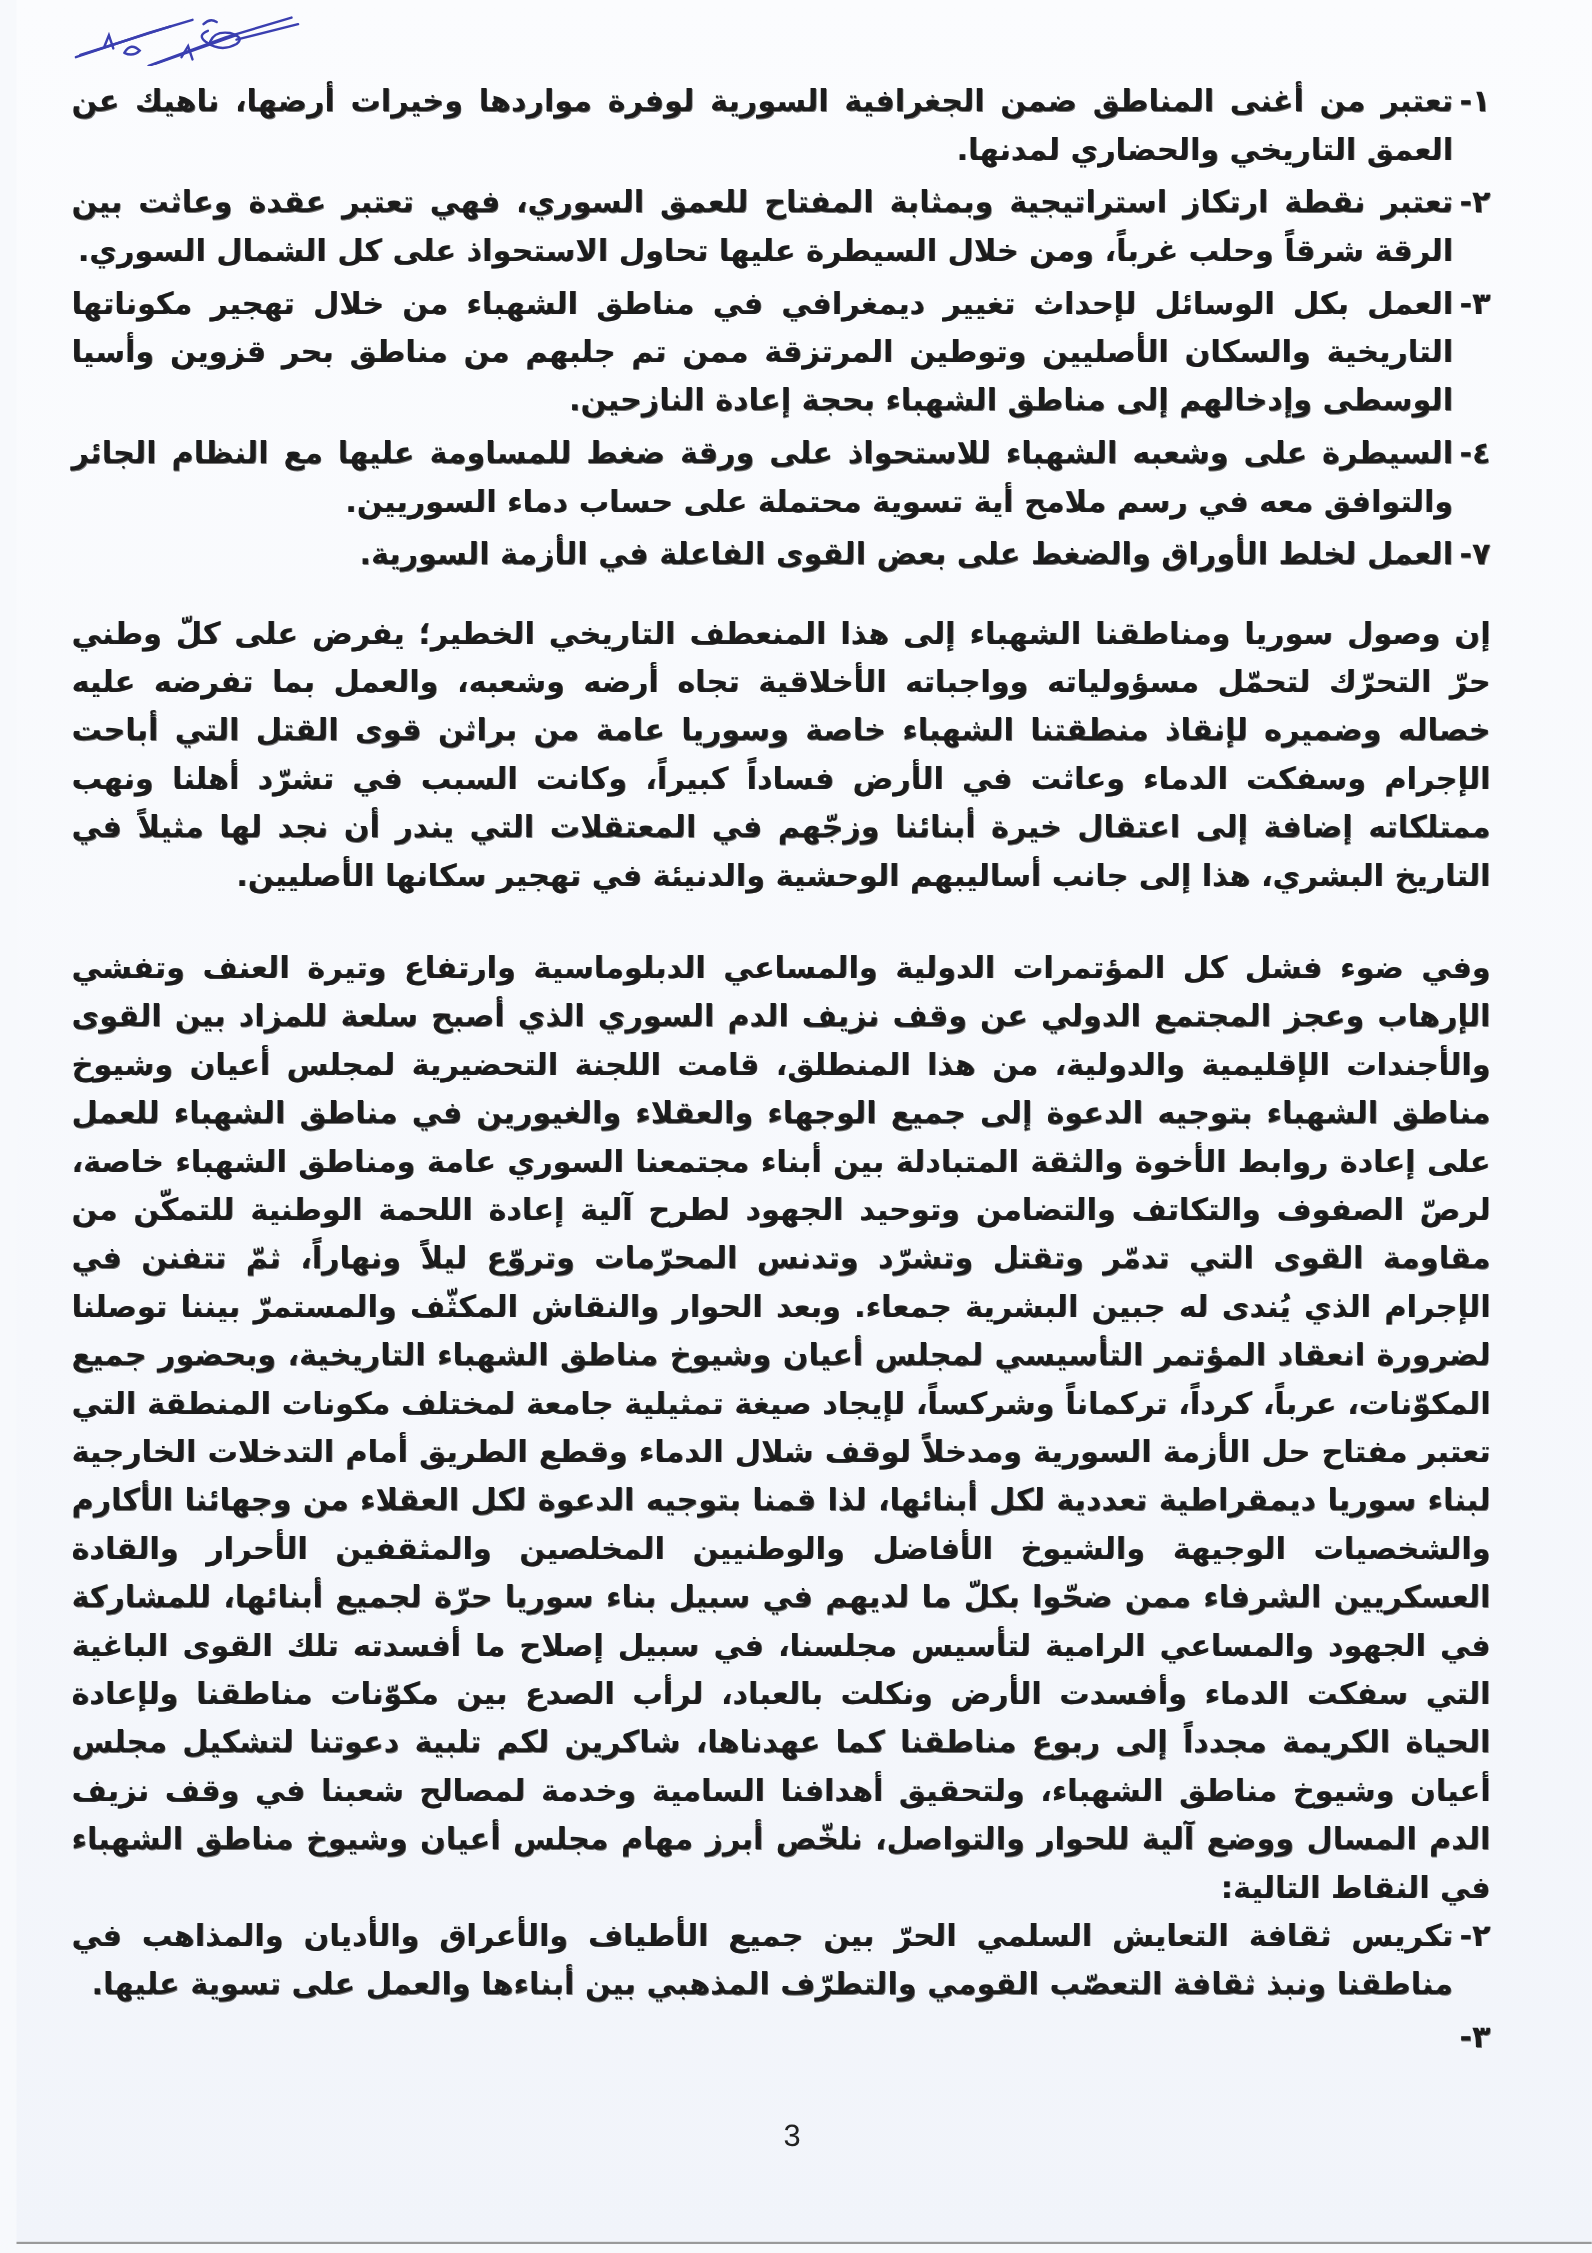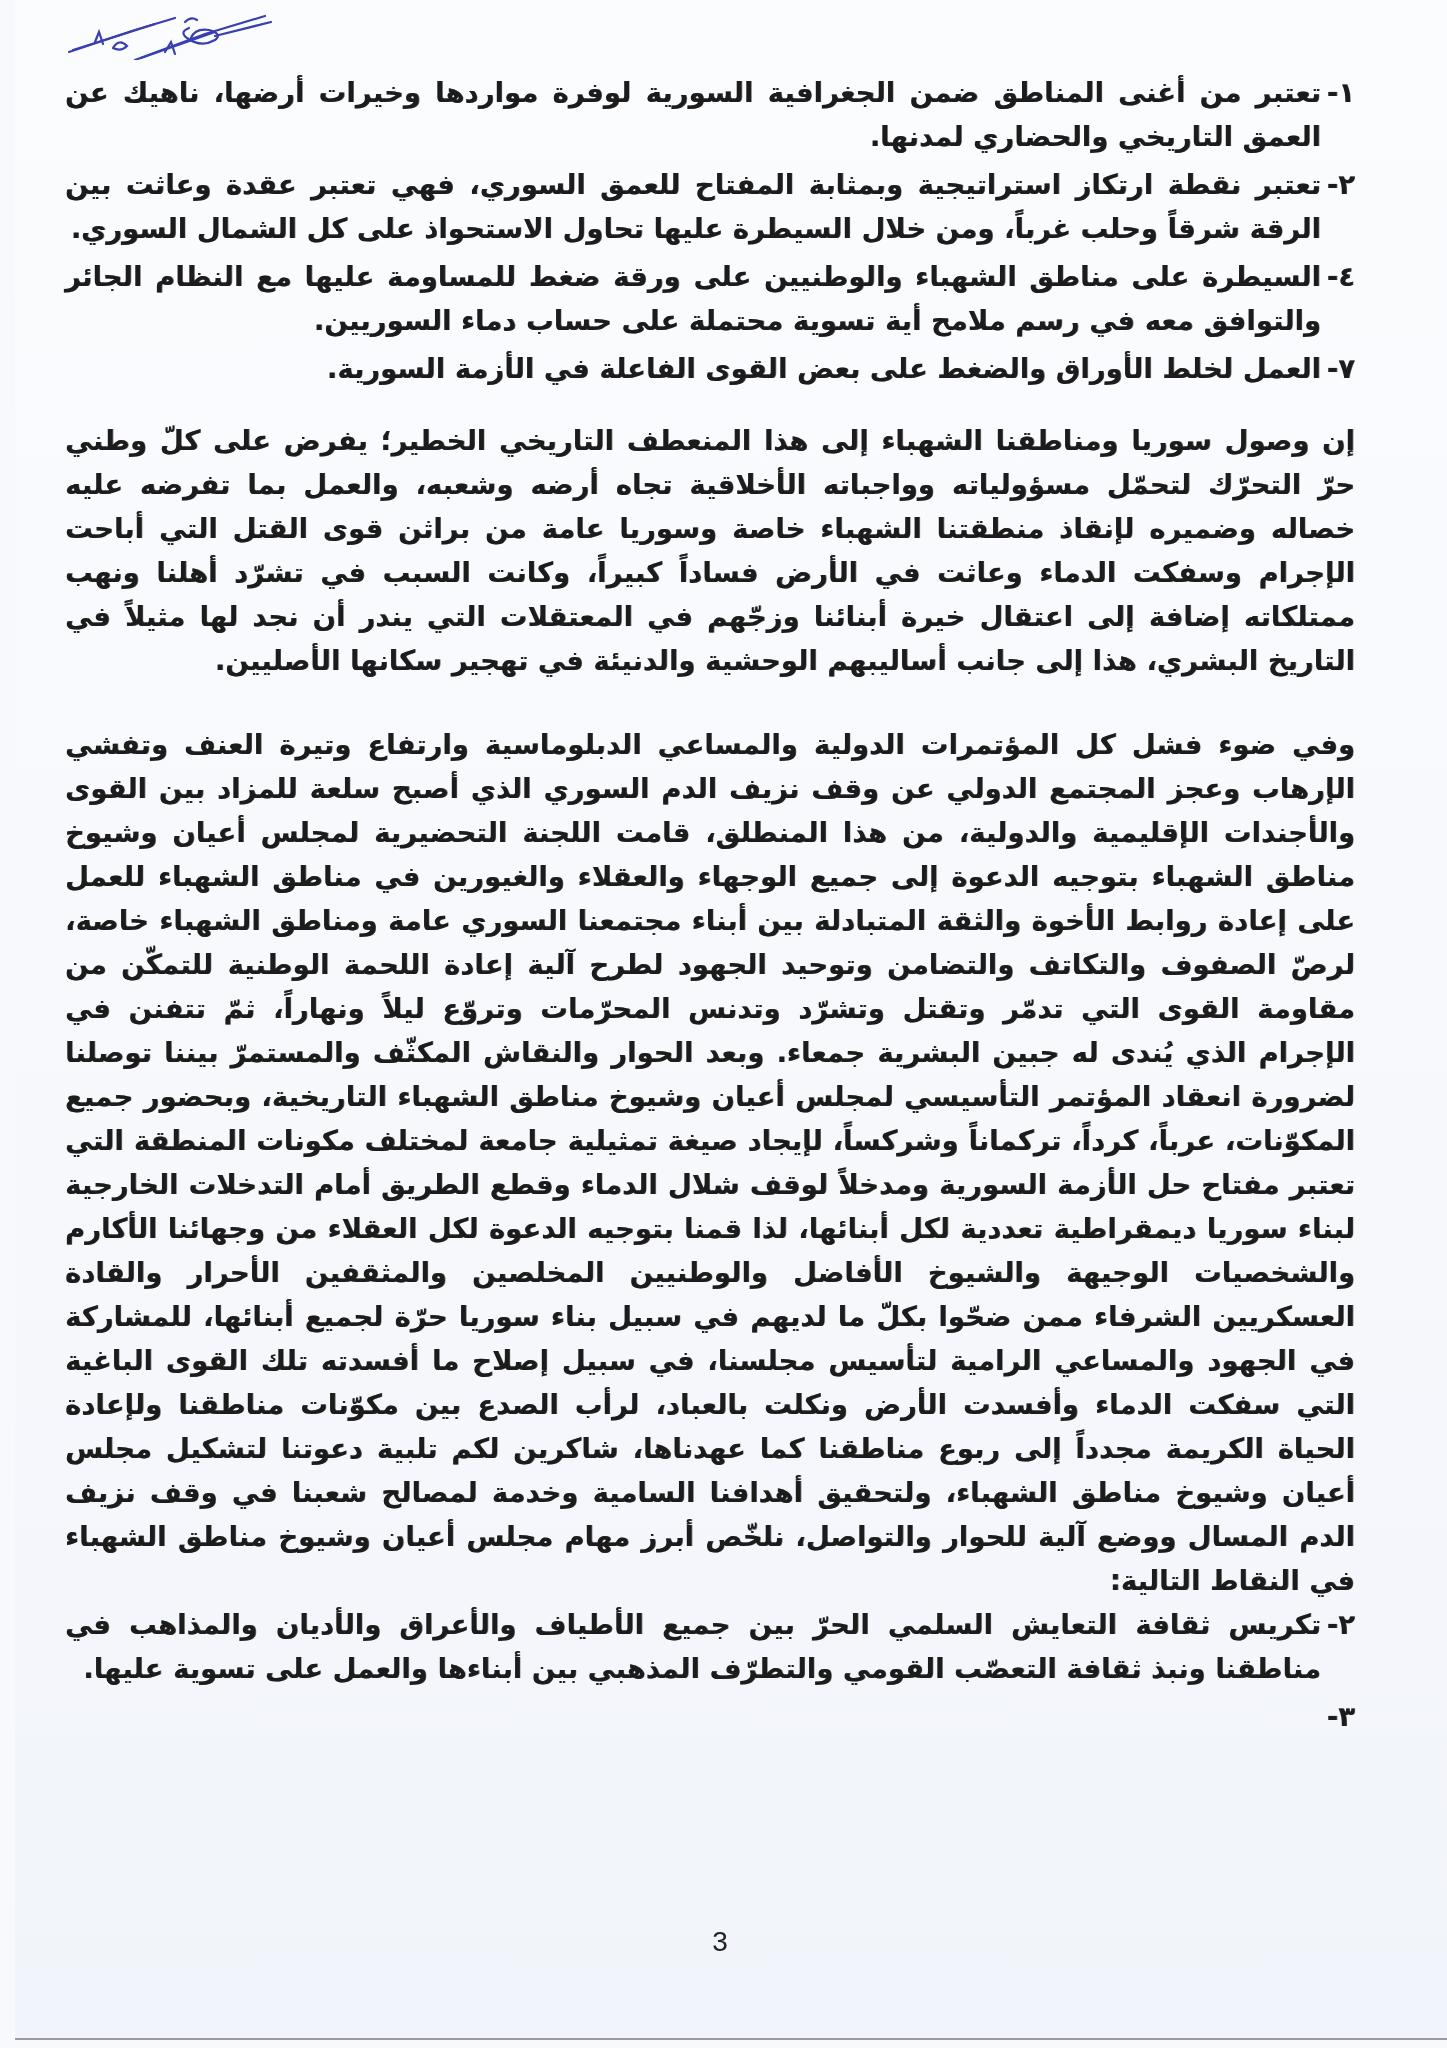--- a/index.html
+++ b/index.html
@@ -52,21 +52,22 @@
       <path d="M124 20 q-10 4 -2 10 q14 10 28 2 q8 -6 -6 -10 q-14 -2 -18 8"></path>
       <path d="M120 14 q6 -6 12 -2"></path>
       <path d="M150 28 L206 14"></path>
     </g>
   </svg>
 
   <div class="content">
     <ol class="points" id="points1">
         <li><span class="num">١-</span><span>تعتبر من أغنى المناطق ضمن الجغرافية السورية لوفرة مواردها وخيرات أرضها، ناهيك عن العمق التاريخي والحضاري لمدنها.</span></li>
         <li><span class="num">٢-</span><span>تعتبر نقطة ارتكاز استراتيجية وبمثابة المفتاح للعمق السوري، فهي تعتبر عقدة وعاثت بين الرقة شرقاً وحلب غرباً، ومن خلال السيطرة عليها تحاول الاستحواذ على كل الشمال السوري.</span></li>
-        <li><span class="num">٤-</span><span>السيطرة على مناطق الشهباء والوطنيين على ورقة ضغط للمساومة عليها مع النظام الجائر والتوافق معه في رسم ملامح أية تسوية محتملة على حساب دماء السوريين.</span></li>
+        <li><span class="num">٣-</span><span>العمل بكل الوسائل لإحداث تغيير ديمغرافي في مناطق الشهباء من خلال تهجير مكوناتها التاريخية والسكان الأصليين وتوطين المرتزقة ممن تم جلبهم من مناطق بحر قزوين وأسيا الوسطى وإدخالهم إلى مناطق الشهباء بحجة إعادة النازحين.</span></li>
+        <li><span class="num">٤-</span><span>السيطرة على وشعبه الشهباء للاستحواذ على ورقة ضغط للمساومة عليها مع النظام الجائر والتوافق معه في رسم ملامح أية تسوية محتملة على حساب دماء السوريين.</span></li>
         <li><span class="num">٧-</span><span>العمل لخلط الأوراق والضغط على بعض القوى الفاعلة في الأزمة السورية.</span></li>
       </ol>
     <p class="para first">إن وصول سوريا ومناطقنا الشهباء إلى هذا المنعطف التاريخي الخطير؛ يفرض على كلّ وطني حرّ التحرّك لتحمّل مسؤولياته وواجباته الأخلاقية تجاه أرضه وشعبه، والعمل بما تفرضه عليه خصاله وضميره لإنقاذ منطقتنا الشهباء خاصة وسوريا عامة من براثن قوى القتل التي أباحت الإجرام وسفكت الدماء وعاثت في الأرض فساداً كبيراً، وكانت السبب في تشرّد أهلنا ونهب ممتلكاته إضافة إلى اعتقال خيرة أبنائنا وزجّهم في المعتقلات التي يندر أن نجد لها مثيلاً في التاريخ البشري، هذا إلى جانب أساليبهم الوحشية والدنيئة في تهجير سكانها الأصليين.</p>
     <p class="para">وفي ضوء فشل كل المؤتمرات الدولية والمساعي الدبلوماسية وارتفاع وتيرة العنف وتفشي الإرهاب وعجز المجتمع الدولي عن وقف نزيف الدم السوري الذي أصبح سلعة للمزاد بين القوى والأجندات الإقليمية والدولية، من هذا المنطلق، قامت اللجنة التحضيرية لمجلس أعيان وشيوخ مناطق الشهباء بتوجيه الدعوة إلى جميع الوجهاء والعقلاء والغيورين في مناطق الشهباء للعمل على إعادة روابط الأخوة والثقة المتبادلة بين أبناء مجتمعنا السوري عامة ومناطق الشهباء خاصة، لرصّ الصفوف والتكاتف والتضامن وتوحيد الجهود لطرح آلية إعادة اللحمة الوطنية للتمكّن من مقاومة القوى التي تدمّر وتقتل وتشرّد وتدنس المحرّمات وتروّع ليلاً ونهاراً، ثمّ تتفنن في الإجرام الذي يُندى له جبين البشرية جمعاء. وبعد الحوار والنقاش المكثّف والمستمرّ بيننا توصلنا لضرورة انعقاد المؤتمر التأسيسي لمجلس أعيان وشيوخ مناطق الشهباء التاريخية، وبحضور جميع المكوّنات، عرباً، كرداً، تركماناً وشركساً، لإيجاد صيغة تمثيلية جامعة لمختلف مكونات المنطقة التي تعتبر مفتاح حل الأزمة السورية ومدخلاً لوقف شلال الدماء وقطع الطريق أمام التدخلات الخارجية لبناء سوريا ديمقراطية تعددية لكل أبنائها، لذا قمنا بتوجيه الدعوة لكل العقلاء من وجهائنا الأكارم والشخصيات الوجيهة والشيوخ الأفاضل والوطنيين المخلصين والمثقفين الأحرار والقادة العسكريين الشرفاء ممن ضحّوا بكلّ ما لديهم في سبيل بناء سوريا حرّة لجميع أبنائها، للمشاركة في الجهود والمساعي الرامية لتأسيس مجلسنا، في سبيل إصلاح ما أفسدته تلك القوى الباغية التي سفكت الدماء وأفسدت الأرض ونكلت بالعباد، لرأب الصدع بين مكوّنات مناطقنا ولإعادة الحياة الكريمة مجدداً إلى ربوع مناطقنا كما عهدناها، شاكرين لكم تلبية دعوتنا لتشكيل مجلس أعيان وشيوخ مناطق الشهباء، ولتحقيق أهدافنا السامية وخدمة لمصالح شعبنا في وقف نزيف الدم المسال ووضع آلية للحوار والتواصل، نلخّص أبرز مهام مجلس أعيان وشيوخ مناطق الشهباء في النقاط التالية:</p>
     <ol class="points list2" id="points2">
         <li><span class="num">٢-</span><span>تكريس ثقافة التعايش السلمي الحرّ بين جميع الأطياف والأعراق والأديان والمذاهب في مناطقنا ونبذ ثقافة التعصّب القومي والتطرّف المذهبي بين أبناءها والعمل على تسوية عليها.</span></li>
         <li><span class="num">٣-</span></li>
       </ol>
   </div>
 

